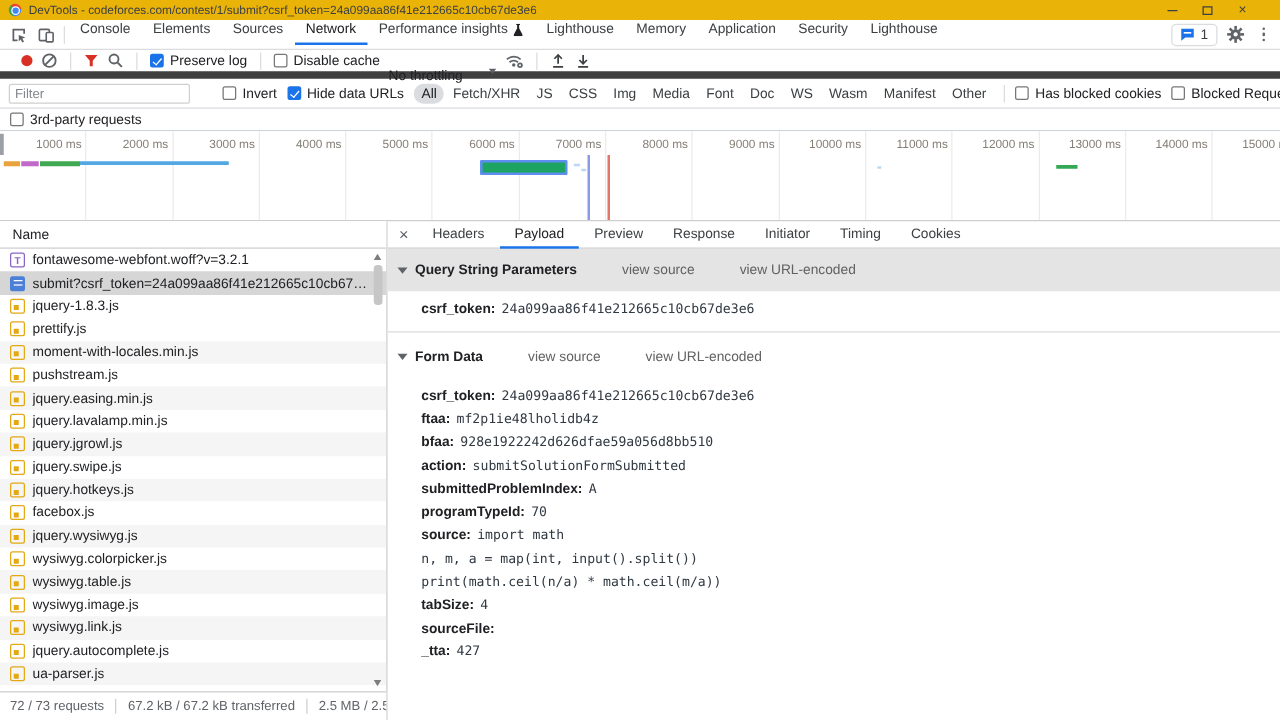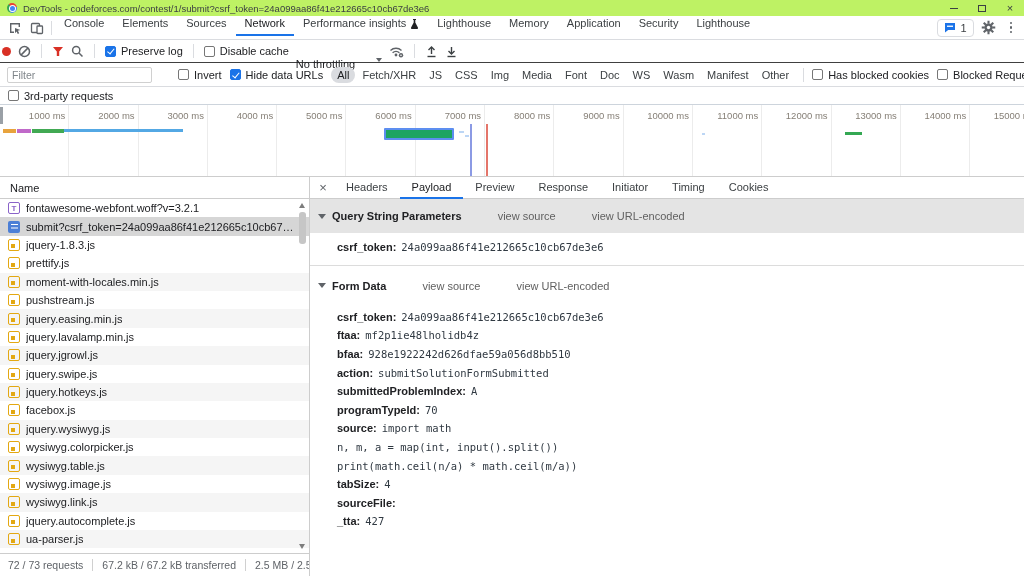--- a/index.html
+++ b/index.html
@@ -1,20 +1,20 @@
 <!DOCTYPE html>
 <html style="--accent: #1a73e8; --record-red: #d93025; --waterfall-orange: #e8a33d; --waterfall-magenta: #c069c9; --waterfall-green: #41a953; --waterfall-blue: #53a8e4; --bar-green: #1da462; --bar-border-blue: #5d8ef0; --marker-dcl-blue: #8b9ae4; --marker-load-red: #e4756a; --js-icon: #e3a812; --font-icon: #8a63c9; --doc-icon: #4c7fd6;"><head>
 <meta charset="utf-8">
 <style>
   * { box-sizing: border-box; margin: 0; padding: 0; }
   html,body { width:1024px; height:576px; overflow:hidden; }
   body { font-family:"Liberation Sans", sans-serif; font-size:11px; color:#202124; background:#fff; }
 
   
-  .titlebar { height:16px; background:#bef264; display:flex; align-items:center; padding:0 0 0 7px; gap:6px; font-size:9.5px; color:#3c4043; }
+  .titlebar { height:16px; background:#eab308; display:flex; align-items:center; padding:0 16px 0 7px; gap:6px; font-size:9.5px; color:#3c4043; }
   .chrome-logo { width:10px; height:10px; border-radius:50%; flex:none; position:relative;
     background:conic-gradient(from -40deg,#ea4335 0 120deg,#4285f4 0 240deg,#34a853 0 360deg); }
   .chrome-logo::after { content:""; position:absolute; left:2.5px; top:2.5px; width:5px; height:5px; border-radius:50%; background:#4285f4; box-shadow:0 0 0 1px #fff; }
   .title-text { white-space:nowrap; overflow:hidden; }
   .win-controls { margin-left:auto; display:flex; }
   .win-btn { width:28px; height:16px; display:flex; align-items:center; justify-content:center; color:#3c4043; }
   .glyph-min { width:8px; border-bottom:1px solid #3c4043; height:1px; }
   .glyph-max { width:8px; height:7px; border:1px solid #3c4043; }
   .glyph-close { font-size:11px; line-height:10px; }
 
@@ -25,21 +25,21 @@
   .main-tab { padding:0 9px; height:24px; line-height:23px; color:#3c4043; white-space:nowrap; display:flex; align-items:center; gap:4px; }
   .main-tab.active { box-shadow:inset 0 -2px 0 var(--accent); color:#202124; }
   .main-tab .flask-icon { display:none; }
   .main-tab.flask .flask-icon { display:inline-flex; }
   .tab-right { margin-left:auto; display:flex; align-items:center; gap:4px; padding-right:2px; }
   .issues-pill { border:1px solid #dadce0; border-radius:4px; height:18px; display:flex; align-items:center; gap:4px; padding:0 6px; color:#3c4043; }
   .kebab { display:flex; flex-direction:column; gap:2px; padding:0 6px; }
   .kebab i { width:2.5px; height:2.5px; border-radius:50%; background:#5f6368; }
 
   
-  .net-toolbar { height:23px; border-bottom:1px solid #404040; display:flex; align-items:center; padding:0 2px; gap:7px; }
+  .net-toolbar { height:23px; border-bottom:6px solid #404040; display:flex; align-items:center; padding:0 17px; gap:7px; }
   .record-dot { width:9px; height:9px; border-radius:50%; background:var(--record-red); flex:none; }
   .chk-group { display:flex; align-items:center; gap:5px; white-space:nowrap; }
   .checkbox { width:11px; height:11px; border:1px solid #767676; border-radius:2px; background:#fff; position:relative; flex:none; }
   .checkbox.checked { background:var(--accent); border-color:var(--accent); }
   .checkbox.checked::after { content:""; position:absolute; left:3.2px; top:0.8px; width:2.8px; height:5.6px; border:solid #fff; border-width:0 1.5px 1.5px 0; transform:rotate(40deg); }
   .select { display:flex; align-items:flex-start; gap:15px; white-space:nowrap; color:#202124;margin-top:25px; }
   .caret { width:0; height:0; border-left:3.5px solid transparent; border-right:3.5px solid transparent; border-top:4px solid #5f6368; }
 
   
   .filter-row { height:24px; border-bottom:1px solid #dadce0; display:flex; align-items:center; padding:0 7px; gap:8px; }

